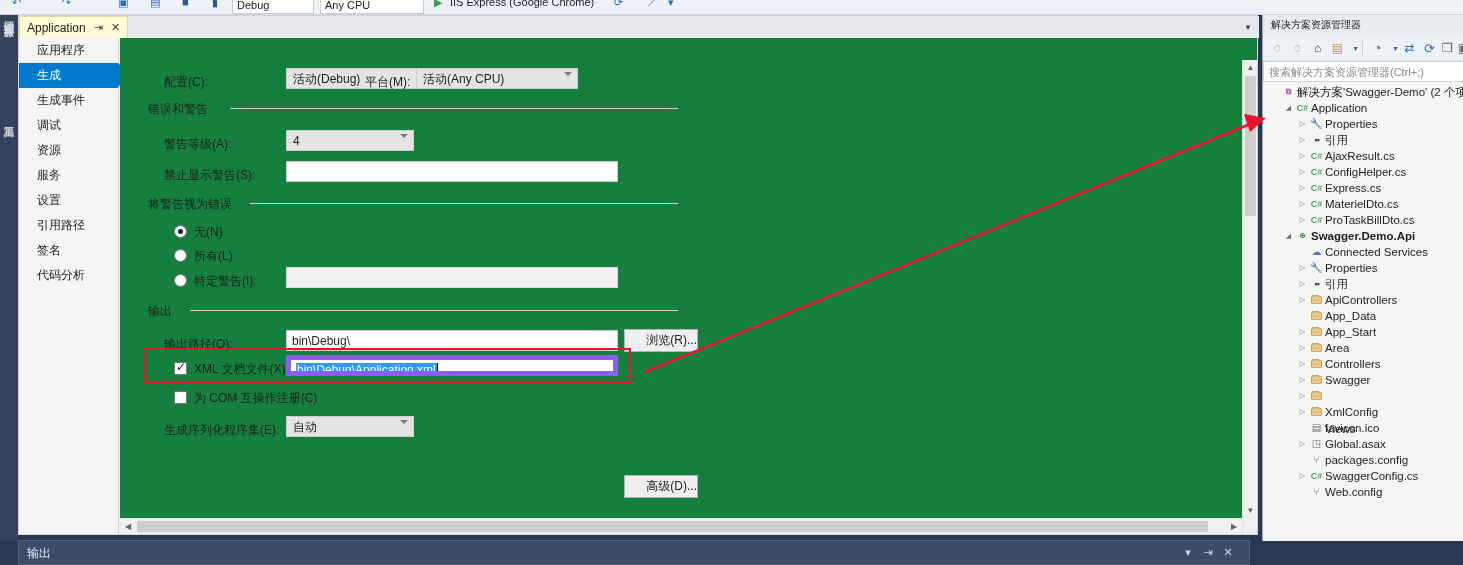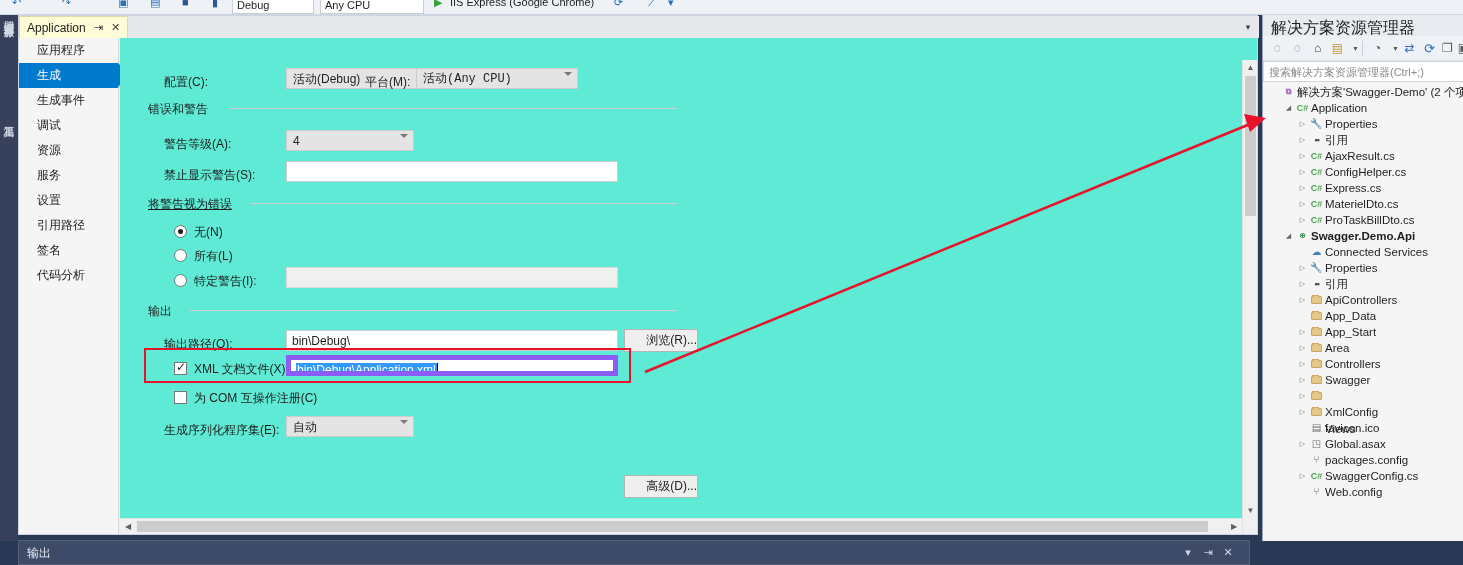--- a/index.html
+++ b/index.html
@@ -79,21 +79,21 @@
   .catitem.sel { background: #007acc; color: #fff; }
   .catitem.sel::after {
     content: ""; position: absolute; right: -12px; top: 0;
     border-top: 12.5px solid transparent;
     border-bottom: 12.5px solid transparent;
     border-left: 12px solid #007acc;
   }
 
   .pane {
     position: absolute; left: 101px; top: 0; right: 0; bottom: 0;
-    background: #5eead4; overflow: hidden;
+    background: #15803d; overflow: hidden;
   }
 
   .row { position: absolute; white-space: nowrap; }
   .lbl { font-size: 12px; color: #1e1e1e; }
 
   .combo {
     position: absolute; height: 21px; background: #e4e4e4;
     border: 1px solid #cccccc; font-size: 12px; color: #1e1e1e;
     padding: 2px 18px 2px 6px; line-height: 17px; overflow: hidden;
   }
@@ -171,21 +171,21 @@
     background: #cdcdcd;
   }
 
   
   .solex {
     position: absolute; left: 1262px; top: 15px; width: 201px; height: 526px;
     background: #f5f5f5; border-left: 1px solid #9aa4bb;
   }
   .solex-title {
     position: absolute; left: 0; top: 0; width: 201px; height: 21px;
-    background: #e8ebf0; font-size: 16px; color: #1e1e1e;
+    background: #e8ebf0; font-size: 10px; color: #1e1e1e;
     padding: 3px 0 0 8px; white-space: nowrap;
   }
   .solex-toolbar {
     position: absolute; left: 0; top: 21px; width: 201px; height: 25px;
     background: #eef1f6; border-bottom: 1px solid #dfe3ea;
   }
   .sx-icon {
     position: absolute; top: 4px; width: 17px; height: 17px;
     font-size: 12px; text-align: center; line-height: 17px;
     color: #5a5a5a; cursor: pointer;
@@ -312,38 +312,38 @@
       </div>
 
       <div class="pane">
 
         <span class="lbl row" style="left:44px; top:36px;">配置(C):</span>
         <div class="combo" style="left:166px; top:30px; width:164px;">
           <span>活动(Debug)</span><span class="cv-arrow"></span>
         </div>
 
         <span class="lbl row" style="left:245px; top:36px;">平台(M):</span>
-        <div class="combo" style="left:296px; top:30px; width:162px;font-family:Liberation Mono, monospace;">
+        <div class="combo" style="left:296px; top:30px; width:162px;">
           <span>活动(Any CPU)</span><span class="cv-arrow"></span>
         </div>
 
         <span class="grouphdr" style="left:28px; top:63px;">错误和警告</span>
         <div class="grouprule" style="left:110px; top:70px; width:448px;"></div>
 
         <span class="lbl row" style="left:44px; top:98px;">警告等级(A):</span>
         <div class="combo" style="left:166px; top:92px; width:128px;">
           <span>4</span><span class="cv-arrow"></span>
         </div>
 
         <span class="lbl row" style="left:44px; top:129px;">禁止显示警告(S):</span>
         <div class="textbox" style="left:166px; top:123px; width:332px;">
           <span></span>
         </div>
 
-        <span class="grouphdr" style="left:28px; top:158px;text-decoration:underline;">将警告视为错误</span>
+        <span class="grouphdr" style="left:28px; top:158px;">将警告视为错误</span>
         <div class="grouprule" style="left:130px; top:165px; width:428px;"></div>
 
         <span class="radio on" style="left:54px; top:187px;"></span>
         <span class="lbl row" style="left:74px; top:186px;">无(N)</span>
 
         <span class="radio" style="left:54px; top:211px;"></span>
         <span class="lbl row" style="left:74px; top:210px;">所有(L)</span>
 
         <span class="radio" style="left:54px; top:236px;"></span>
         <span class="lbl row" style="left:74px; top:235px;">特定警告(I):</span>

